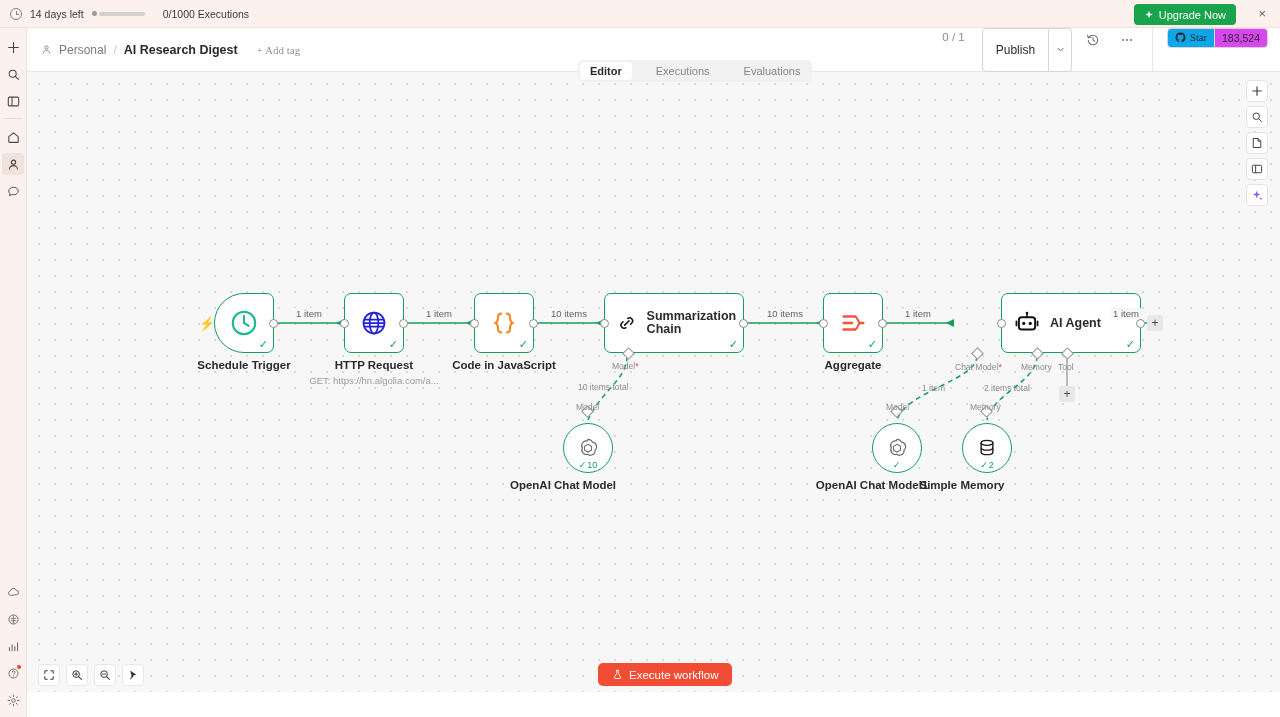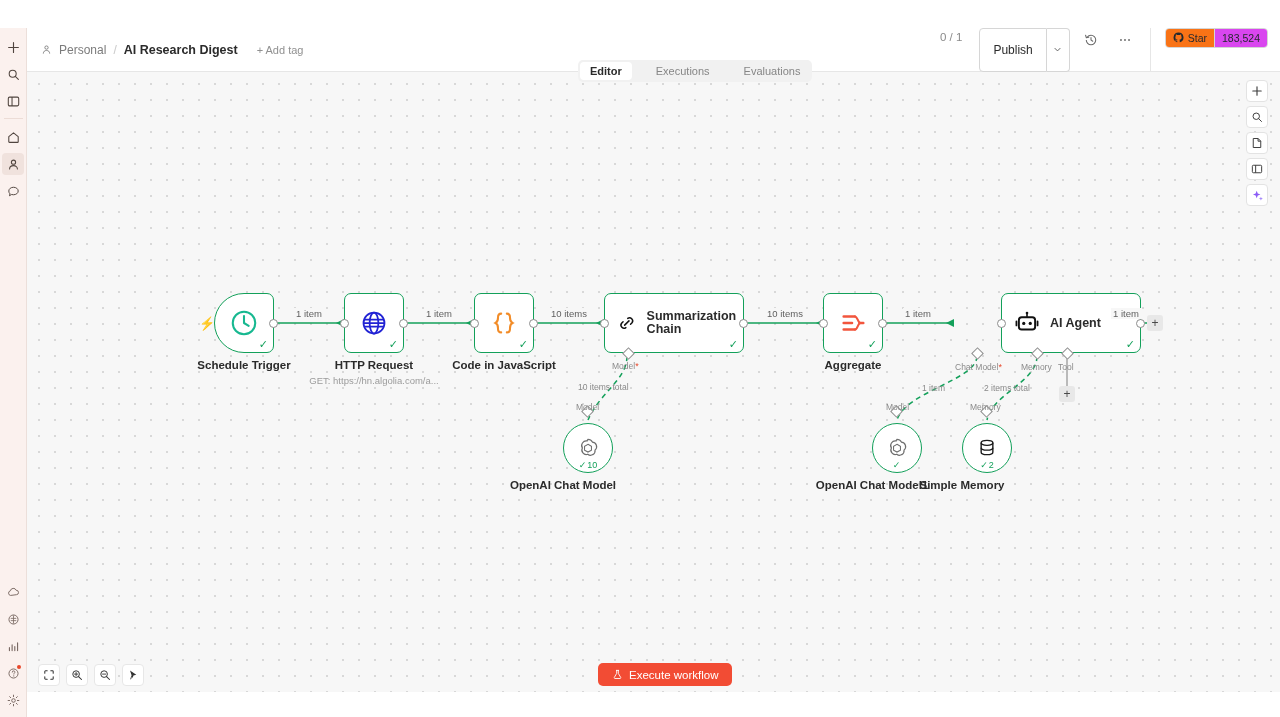--- a/index.html
+++ b/index.html
@@ -52,35 +52,35 @@
   
   .header {
     position: absolute; left: 27px; top: 28px; width: 1253px; height: 44px;
     background: #fff; border-bottom: 1px solid #e6e6e6; display: flex; align-items: center;
     z-index: 25;
   }
   .breadcrumb { display: flex; align-items: center; gap: 7px; padding-left: 14px; }
   .bc-project { font-size: 12px; color: #7b7b7b; cursor: pointer;}
   .bc-slash { color: #c9c9c9; font-size: 12px; }
   .bc-name { font-size: 12.5px; color: #2b2b2b; font-weight: 600; cursor: pointer;}
-  .add-tag { font-size: 11px; color: #909090; margin-left: 12px; cursor: pointer;}
+  .add-tag { font-size: 11px; color: #909090; margin-left: 12px; cursor: pointer; font-family: Liberation Serif, serif;}
   .header-right { margin-left: auto; display: flex; padding-right: 12px; gap: 0;}
   .exec-count { font-size: 11.5px; color: #8a8a8a; padding: 3px 9px; margin-right: 8px; }
   .publish-group { display: flex; align-items: stretch; }
   .publish-btn { border: 1px solid #d6d6d6; background: #fff; border-radius: 4px 0 0 4px;
     font-size: 12px; color: #2b2b2b; padding: 5px 13px; cursor: pointer; }
   .publish-caret { border: 1px solid #d6d6d6; border-left: none; background: #fff;
     border-radius: 0 4px 4px 0; width: 23px; display: flex; align-items: center;
     justify-content: center; cursor: pointer; color: #555; font-size: 9px; }
   .hdr-icon-btn { width: 26px; height: 24px; display: flex; align-items: center; justify-content: center;
     cursor: pointer; color: #6b6b6b; margin-left: 8px; }
   .hdr-divider { width: 1px; height: 44px; background: #e6e6e6; margin-left: 12px; }
   .star-widget { display: flex; align-items: stretch; margin-left: 14px; border: 1px solid #d6d6d6;
     border-radius: 4px; overflow: hidden; height: 20px; cursor: pointer;}
-  .star-left { display: flex; align-items: center; gap: 4px; background: #f97316; padding: 0 7px; font-size: 10.5px; color: #24292f;}
+  .star-left { display: flex; align-items: center; gap: 4px; background: #0ea5e9; padding: 0 7px; font-size: 10.5px; color: #24292f; font-family: Liberation Serif, serif;}
   .star-count { display: flex; align-items: center; padding: 0 7px; font-size: 10.5px; color: #24292f;
     background: #d946ef; border-left: 1px solid #d6d6d6;}
 
   
   .tabs {
     position: absolute; left: 578px; top: 60px; z-index: 26;
     display: flex; align-items: center; background: #f1f1f1;
     border-radius: 5px; padding: 2px; gap: 14px;
   }
   .tab { font-size: 11px; color: #868686; padding: 3px 10px; border-radius: 4px; cursor: pointer;}
@@ -166,20 +166,36 @@
   .lb-icon { color: #4b4643; display: flex; align-items: center; cursor: pointer;}
 
   svg { display: block; }
   .conn-svg { position: absolute; left: 0; top: 0; width: 1280px; height: 717px; pointer-events: none; }
 </style>
 </head>
 <body>
 
 <div id="app">
 
+  <div class="trial-banner">
+    <span class="trial-clock"></span>
+    <span class="trial-text">14 days left</span>
+    <span class="trial-progress-wrap">
+      <span class="trial-dot"></span>
+      <span class="trial-bar"></span>
+    </span>
+    <span class="trial-exec">0/1000 Executions</span>
+    <button class="upgrade-btn">
+      <svg width="10" height="10" viewBox="0 0 16 16">
+        <path d="M8 1l1.6 4.4L14 7l-4.4 1.6L8 13l-1.6-4.4L2 7l4.4-1.6z" fill="#fff"></path>
+      </svg>
+      <span>Upgrade Now</span>
+    </button>
+    <span class="banner-close">×</span>
+  </div>
 
   <div class="left-rail">
     <div class="rail-icon" style="margin-top:8px;">
       <svg width="13" height="13" viewBox="0 0 16 16">
         <path d="M8 2v12M2 8h12" stroke="#50453f" stroke-width="1.4" stroke-linecap="round"></path>
       </svg>
     </div>
     <div class="rail-icon">
       <svg width="13" height="13" viewBox="0 0 16 16">
         <circle cx="7" cy="7" r="4.3" fill="none" stroke="#50453f" stroke-width="1.3"></circle>

